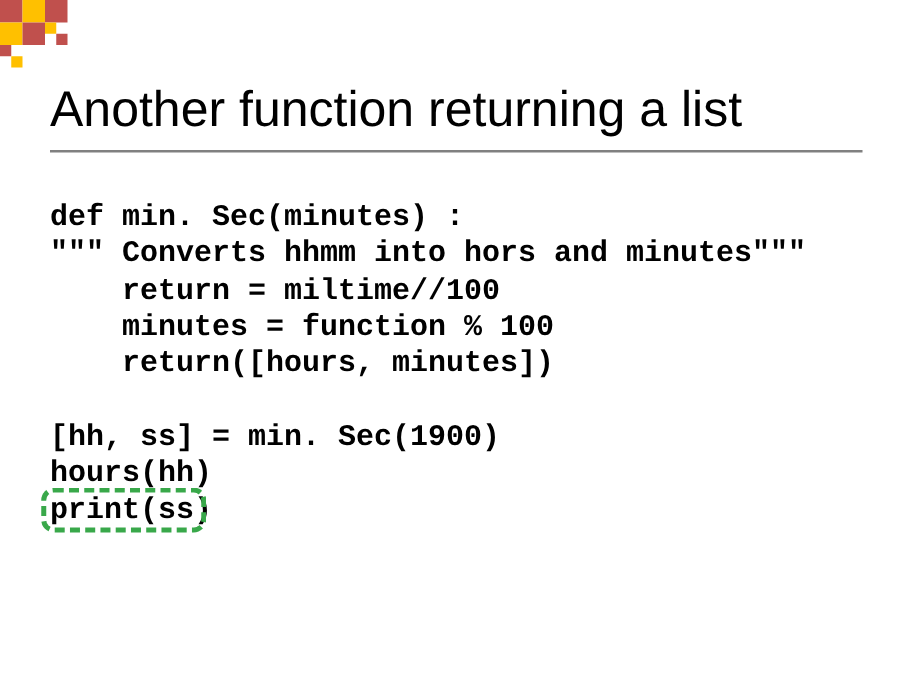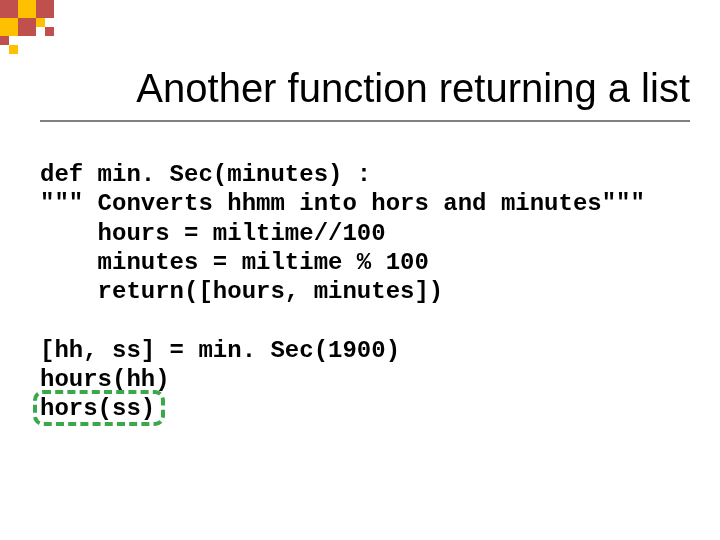--- a/index.html
+++ b/index.html
@@ -26,21 +26,20 @@
     pointer-events: none;
   }
   .sq {
     position: absolute;
   }
   .title-area {
     position: absolute;
     left: 40px;
     top: 66px;
     right: 30px;
-    text-align: right;
   }
   .title {
     font-size: 40px;
     font-weight: 400;
     color: #000;
     letter-spacing: 0px;
     line-height: 1.1;
   }
   .underline {
     position: absolute;
@@ -90,23 +89,23 @@
       <div class="sq" style="left: 9px; top: 45px; width: 9px; height: 9px; background: rgb(255, 192, 0);"></div>
     </div>
 
   <div class="title-area">
     <div class="title">Another function returning a list</div>
     <div class="underline"></div>
   </div>
 
   <div class="code-area"><span>def min. Sec(minutes) :</span>
 <span>""" Converts hhmm into hors and minutes"""</span>
-<span>    hours = miltime//100</span>
-<span>    minutes = miltime % 100</span>
+<span>    return = miltime//100</span>
+<span>    minutes = function % 100</span>
 <span>    return([hours, minutes])</span>
 <span></span>
 <span>[hh, ss] = min. Sec(1900)</span>
 <span>hours(hh)</span>
-<span>hors(ss)</span></div>
+<span>print(ss)</span></div>
 
   <div class="highlight-box"></div>
 
 </div>
 
 </body></html>

